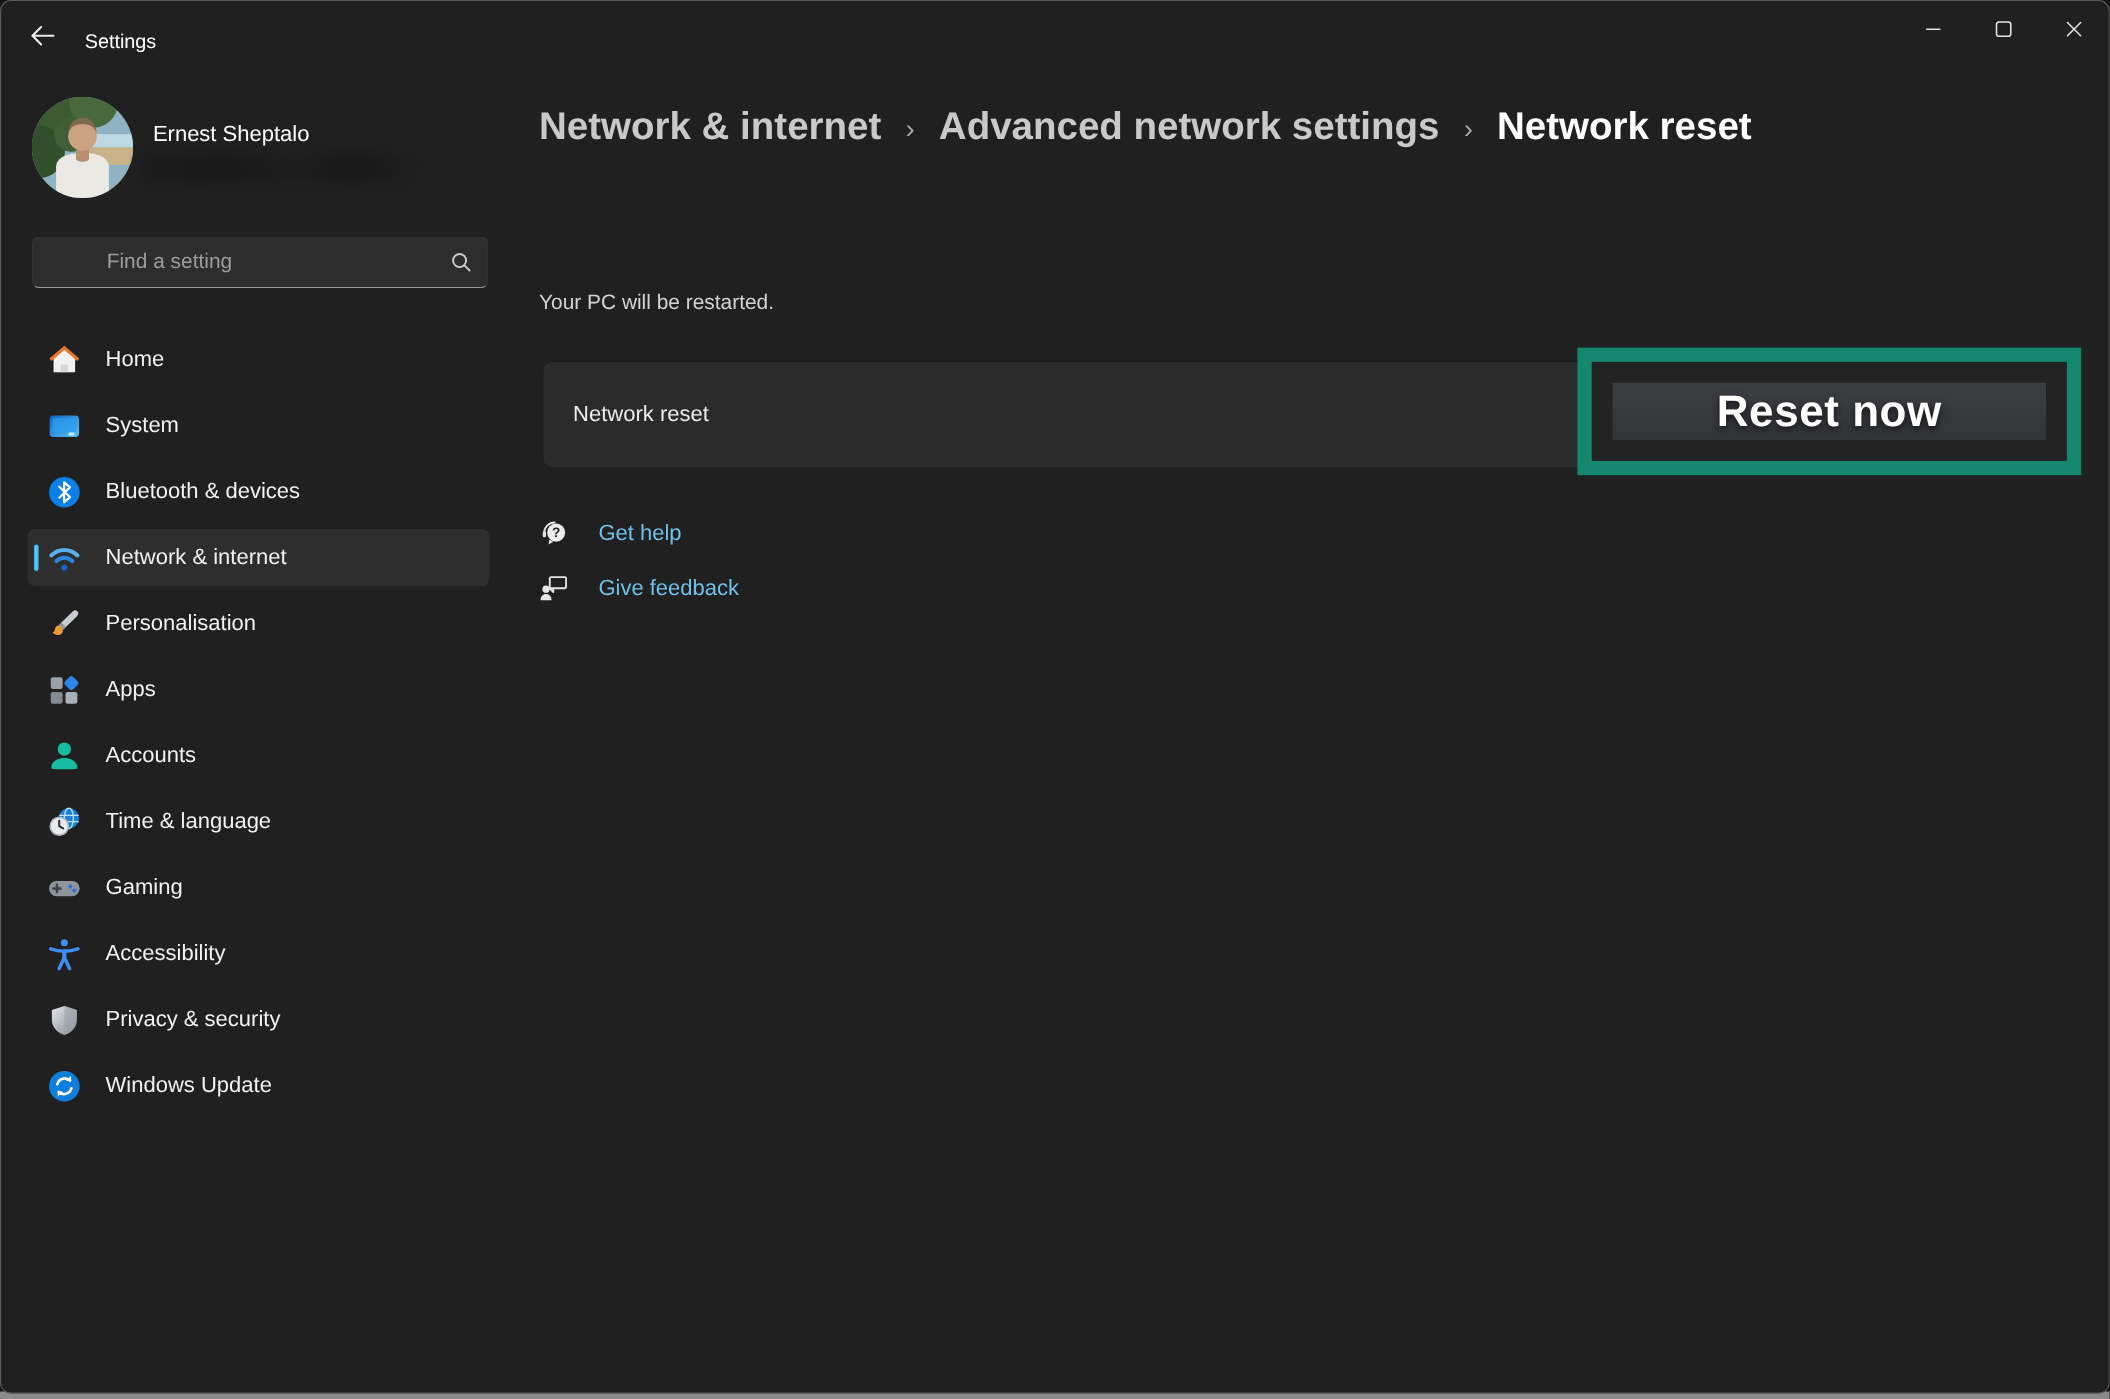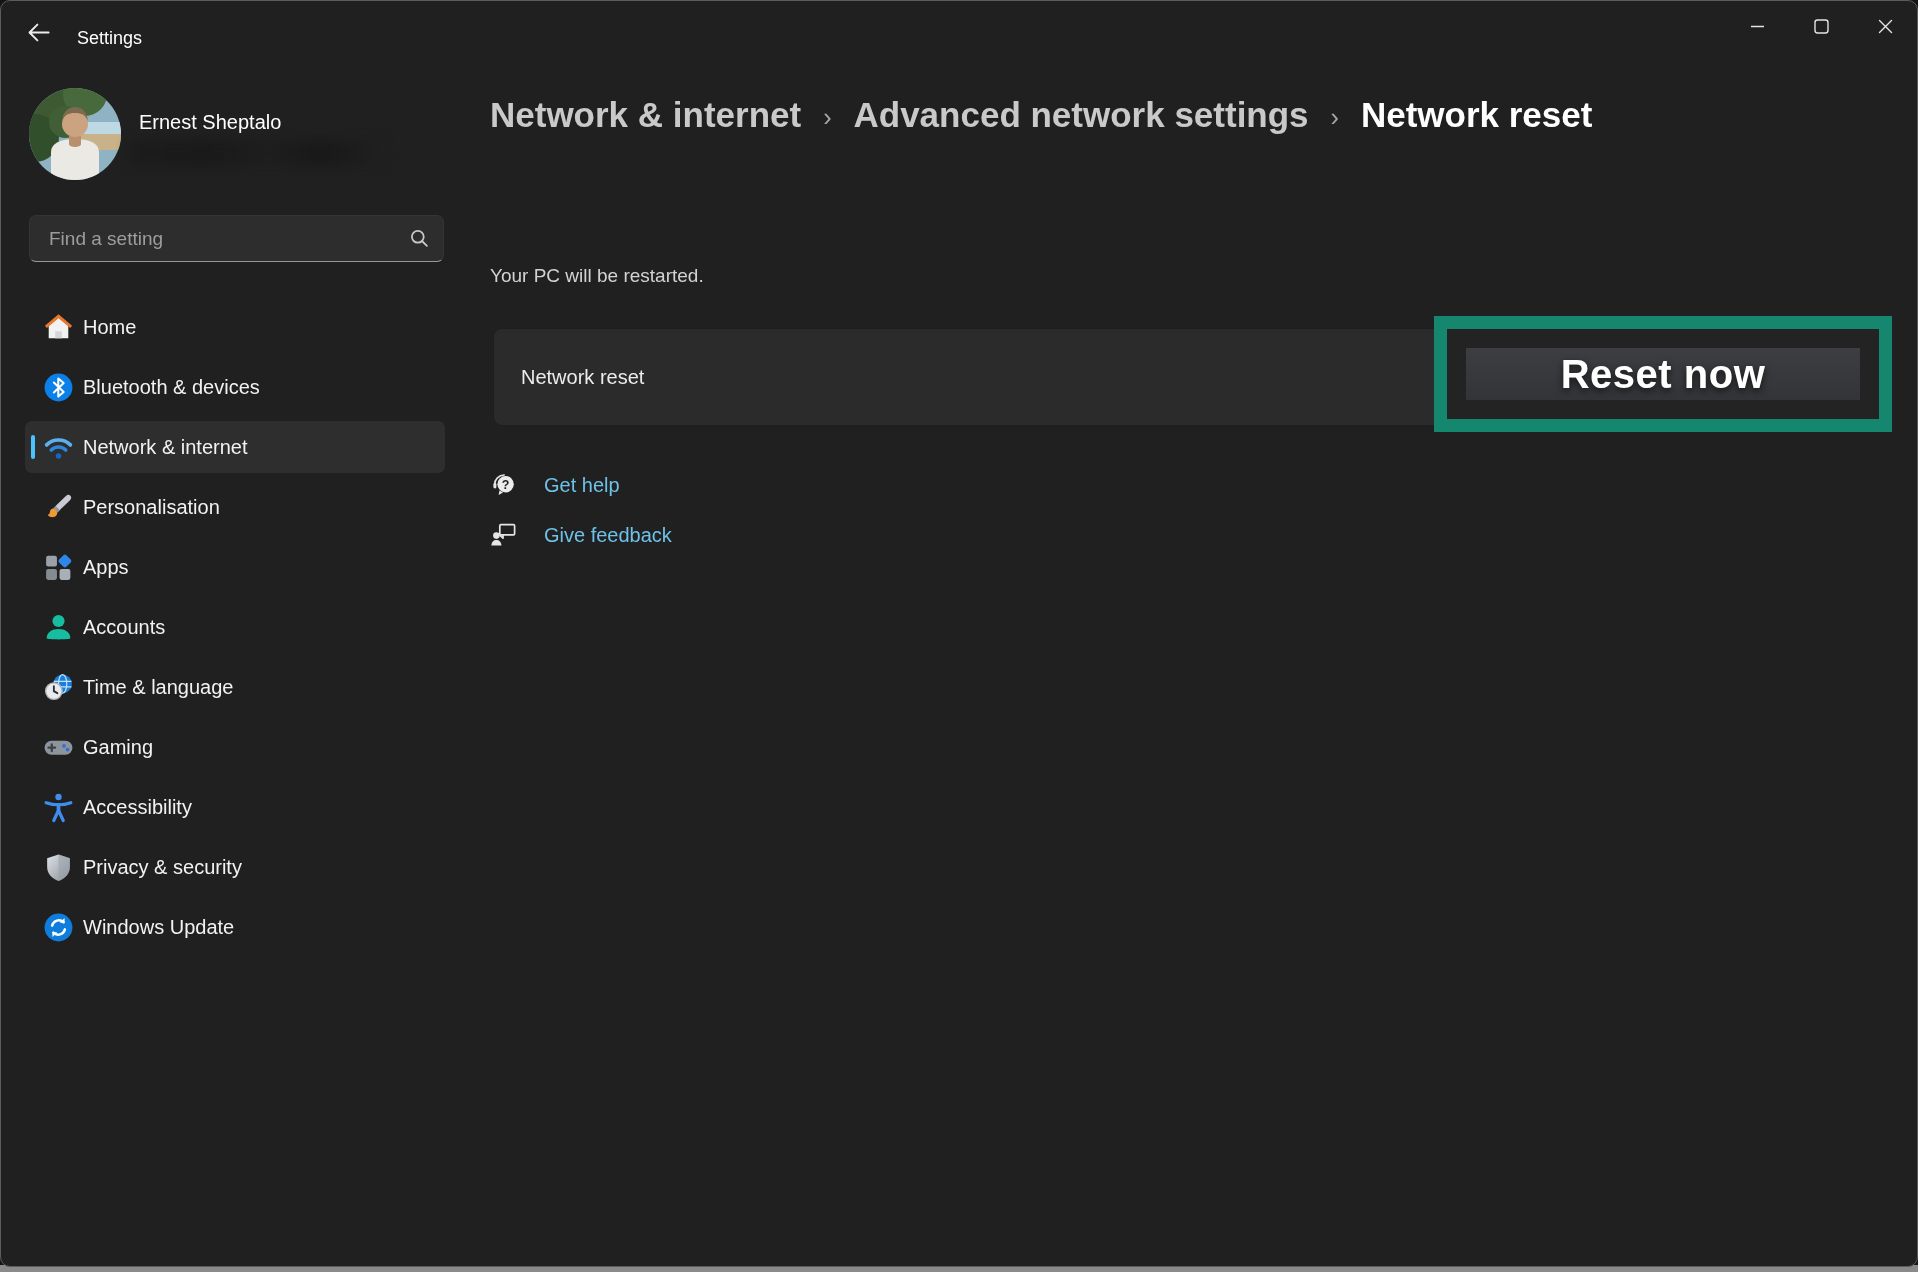--- a/index.html
+++ b/index.html
@@ -18,24 +18,24 @@
   
   .avatar{position:absolute;left:28px;top:87px;width:92px;height:92px;border-radius:50%;overflow:hidden;}
   .user-name{position:absolute;left:138px;top:110px;font-size:20px;font-weight:400;color:#ffffff;}
   .email-blur{position:absolute;left:127px;top:139px;width:256px;height:26px;border-radius:6px;
     background:linear-gradient(90deg,#1c1c1c 0%,#191919 30%,#1e1e1e 55%,#181818 75%,#202020 100%);
     filter:blur(6px);opacity:.9;}
   .search-box{position:absolute;left:28px;top:214px;width:415px;height:47px;background:#2d2d2d;
     border:1px solid #343434;border-bottom:1px solid #989898;border-radius:7px;
     display:flex;align-items:center;padding:0 14px 0 17px;}
   .search-box input{flex:1;background:transparent;border:none;outline:none;color:#e8e8e8;
-    font-size:19px;font-family:"Liberation Sans",sans-serif;}
+    font-size:19px;font-family:"Liberation Sans",sans-serif;margin-left:48px;}
   .search-box input::placeholder{color:#9d9d9d;opacity:1;}
   .nav{position:absolute;left:24px;top:300px;width:420px;display:flex;flex-direction:column;gap:8px;}
-  .nav-item{position:relative;height:52px;border-radius:7px;display:flex;align-items:center;padding-left:17px;gap:8px;}
+  .nav-item{position:relative;height:52px;border-radius:7px;display:flex;align-items:center;padding-left:17px;gap:21px;}
   .nav-item.selected{background:#2e2e2e;}
   .nav-item .accent-bar{position:absolute;left:6px;top:14px;width:4px;height:24px;border-radius:3px;}
   .nav-label{font-size:20px;color:#f2f2f2;white-space:nowrap;}
   .ic{width:33px;height:33px;flex:none;}
 
   
   .breadcrumb{position:absolute;left:489px;top:90px;display:flex;align-items:center;gap:22px;
     font-size:35px;font-weight:700;line-height:44px;white-space:nowrap;}
   .crumb-prev{color:#c9c9c9;}
   .crumb-current{color:#ffffff;}
@@ -123,20 +123,34 @@
 
       <div class="nav-item">
         <svg class="ic" viewBox="0 0 32 32">
           <path d="M6.5 14 16 6l9.5 8v12.5h-19z" fill="#f2f2f2"></path>
           <path d="M16 3.2 2.8 14.4l1.9 2.2L16 7l11.3 9.6 1.9-2.2z" fill="#e8772e"></path>
           <path d="M12.8 26.5v-6.8h6.4v6.8z" fill="#d6d6d6"></path>
         </svg>
         <span class="nav-label">Home</span>
       </div>
 
+      <div class="nav-item">
+        <svg class="ic" viewBox="0 0 32 32">
+          <defs>
+              <linearGradient id="gsys" x1="0" y1="0" x2="1" y2="1">
+            <stop offset="0" stop-color="#0f63c4"></stop>
+                <stop offset="1" stop-color="#57c4f5"></stop>
+              </linearGradient>
+            </defs>
+          <rect x="3" y="6.5" width="26" height="19" rx="3.5" fill="url(#gsys)"></rect>
+          <rect x="5.5" y="9" width="21" height="12.5" rx="1.5" fill="#2e9df0" opacity="0.8"></rect>
+          <rect x="19.5" y="21.5" width="5.5" height="2.6" rx="1" fill="#bfe8fb"></rect>
+        </svg>
+        <span class="nav-label">System</span>
+      </div>
 
       <div class="nav-item">
         <svg class="ic" viewBox="0 0 32 32">
           <circle cx="16" cy="16" r="13.5" fill="#0a80e8"></circle>
           <path d="M11.5 11.2 21 20.4l-5.2 4.4V7.2L21 11.6l-9.5 9.2" fill="none" stroke="#ffffff" stroke-width="2" stroke-linejoin="round" stroke-linecap="round"></path>
         </svg>
         <span class="nav-label">Bluetooth &amp; devices</span>
       </div>
 
       <div class="nav-item selected">

